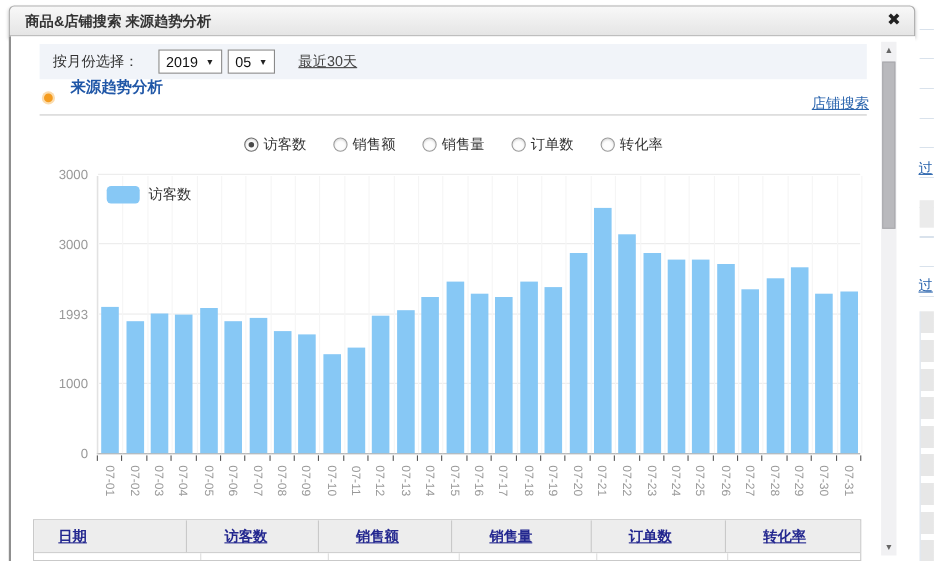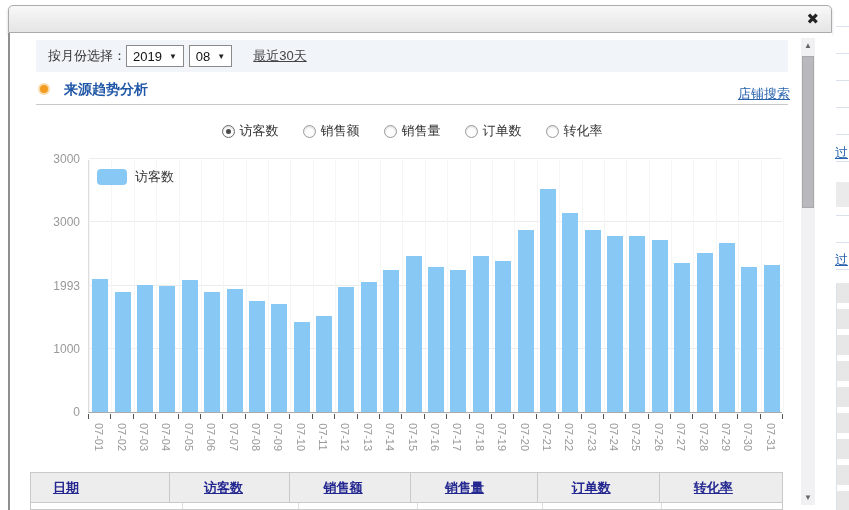--- a/index.html
+++ b/index.html
@@ -23,30 +23,30 @@
       border:1px solid #ababab;border-radius:5px 5px 0 0;
       box-shadow:0 2px 3px rgba(0,0,0,.18);}
   .titlebar .title{position:absolute;left:14px;top:0;line-height:27px;font-size:13px;font-weight:bold;color:#333;}
   .titlebar .close{position:absolute;right:12px;top:5px;font-size:15px;font-weight:bold;color:#222;cursor:pointer;line-height:16px;}
   .body{position:absolute;left:0;top:28px;width:824px;height:477px;background:#fff;
         border-left:2px solid #8f8f8f;overflow:hidden;}
 
   
   .filter-strip{position:absolute;left:26px;top:7px;width:752px;height:32px;background:#f1f4f9;
       display:flex;align-items:center;padding-left:12px;}
-  .filter-label{font-size:13px;color:#333;margin-right:0;}
+  .filter-label{font-size:13px;color:#333;margin-right:18px;}
   .select{display:inline-flex;align-items:center;height:22px;background:#fff;border:1px solid #8a8a8a;
       padding:0 6px;margin-right:5px;font-size:13px;color:#111;cursor:pointer;}
   .select .arrow{font-size:8px;color:#222;margin-left:7px;}
   .recent-link{margin-left:16px;font-size:13px;color:#444;text-decoration:underline;cursor:pointer;}
 
   
   .ring-icon{position:absolute;left:30px;top:52px;width:8px;height:8px;border:4px solid #f49c20;
       border-radius:50%;box-shadow:0 0 0 2px #fbdcae;background:#fff;}
-  .section-title{position:absolute;left:54px;top:48px;font-size:14px;font-weight:bold;color:#2057a7;}
+  .section-title{position:absolute;left:54px;top:38px;font-size:14px;font-weight:bold;color:#2057a7;}
   .download-link{position:absolute;right:42px;top:52px;font-size:13px;color:#2a64ad;text-decoration:underline;cursor:pointer;}
   .section-hr{position:absolute;left:26px;top:71px;width:752px;height:0;border-top:1px solid #c9c9c9;}
 
   
   .radio-row{position:absolute;left:26px;top:89px;width:752px;display:flex;justify-content:center;gap:24px;}
   .radio-item{display:inline-flex;align-items:center;cursor:pointer;}
   .radio{width:13px;height:13px;border-radius:50%;border:1px solid #9a9a9a;background:#fdfdfd;position:relative;
       box-shadow:inset 0 1px 2px rgba(0,0,0,.15);}
   .radio.sel{border-color:#6b6b6b;}
   .radio.sel::after{content:"";position:absolute;left:3px;top:3px;width:5px;height:5px;border-radius:50%;background:#4a4a4a;}
@@ -90,33 +90,34 @@
   <div class="underlay">
     <div class="rows-top"></div>
     <div class="gray-block"></div>
     <span class="plink" style="top:144px;color:#2a64ad;">过</span>
     <span class="plink" style="top:251px;color:#2a64ad;">过</span>
     <div class="rows-bottom"></div>
   </div>
 
   <div class="modal">
     <div class="titlebar">
+      <span class="title">商品&amp;店铺搜索 来源趋势分析</span>
       <span class="close">✖</span>
     </div>
 
     <div class="body">
 
       <div class="filter-strip">
         <span class="filter-label">按月份选择：</span>
         <span class="select">
           <span>2019</span>
           <span class="arrow">▼</span>
         </span>
         <span class="select">
-          <span>08</span>
+          <span>05</span>
           <span class="arrow">▼</span>
         </span>
         <span class="recent-link">最近30天</span>
       </div>
 
       <span class="ring-icon"></span>
       <span class="section-title">来源趋势分析</span>
       <span class="download-link">店铺搜索</span>
       <div class="section-hr"></div>
 

